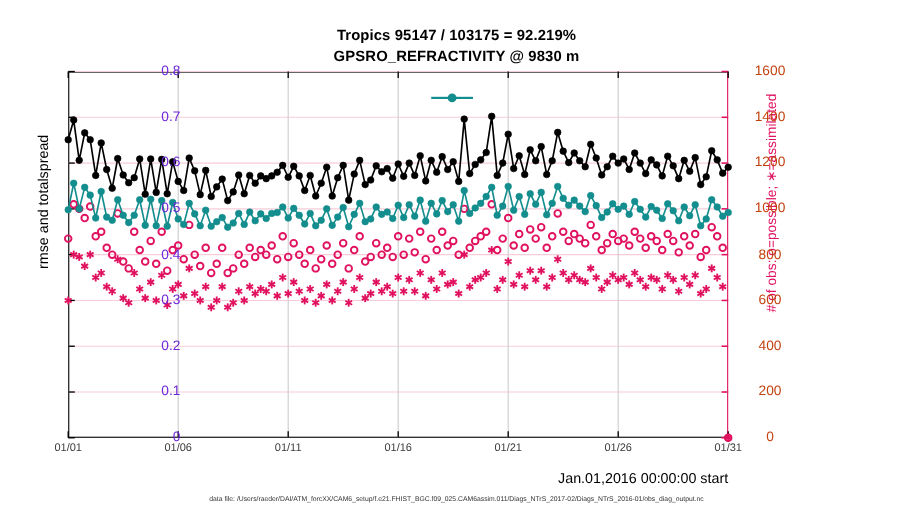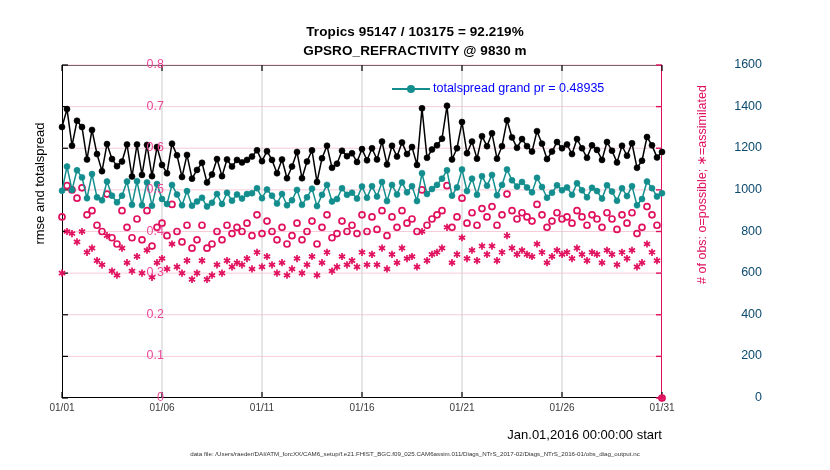--- a/index.html
+++ b/index.html
@@ -38,26 +38,26 @@
   }
 
   .plot-frame{
     position:absolute;left:62px;top:65px;width:600px;height:333px;
     border:1.3px solid #000;
     border-right:1.6px solid #e0115f;
     box-sizing:border-box;background:#fff;
   }
 
   .tick-left{
-    position:absolute;right:666px;font-size:12.5px;color:#ec4899;
+    position:absolute;right:666px;font-size:12.5px;color:#6d28d9;
     text-align:right;width:54px;transform:translateY(-8px);
   }
   .tick-right{
-    position:absolute;left:670px;font-size:12.5px;color:#0c4a6e;
-    text-align:right;width:60px;transform:translateY(-8px);margin-left:32px;
+    position:absolute;left:670px;font-size:12.5px;color:#c2410c;
+    text-align:center;width:60px;transform:translateY(-8px);
   }
   .tick-x{
     position:absolute;top:402px;font-size:10px;color:#3a3a3a;
     text-align:center;width:60px;transform:translateX(-30px);
   }
 
   .legend{
     position:absolute;left:392px;top:79px;font-size:12.5px;color:#0000ff;
     line-height:19px;
   }
@@ -894,18 +894,17 @@
       <div class="tick-x" style="left: 562px;">01/26</div>
       <div class="tick-x" style="left: 662px;">01/31</div>
     </div>
 
   <div class="legend">
     <div class="legend-row">
       <span class="legend-sample">
         <i style="background:#138d8d"></i>
           <b style="background:#138d8d"></b>
       </span>
-      <span class="legend-label">totalspread grand pr = 0.48935</span>
     </div>
   </div>
 
 <div class="footer">data file: /Users/raeder/DAI/ATM_forcXX/CAM6_setup/f.e21.FHIST_BGC.f09_025.CAM6assim.011/Diags_NTrS_2017-02/Diags_NTrS_2016-01/obs_diag_output.nc</div>
   </div>
 
 </body></html>

